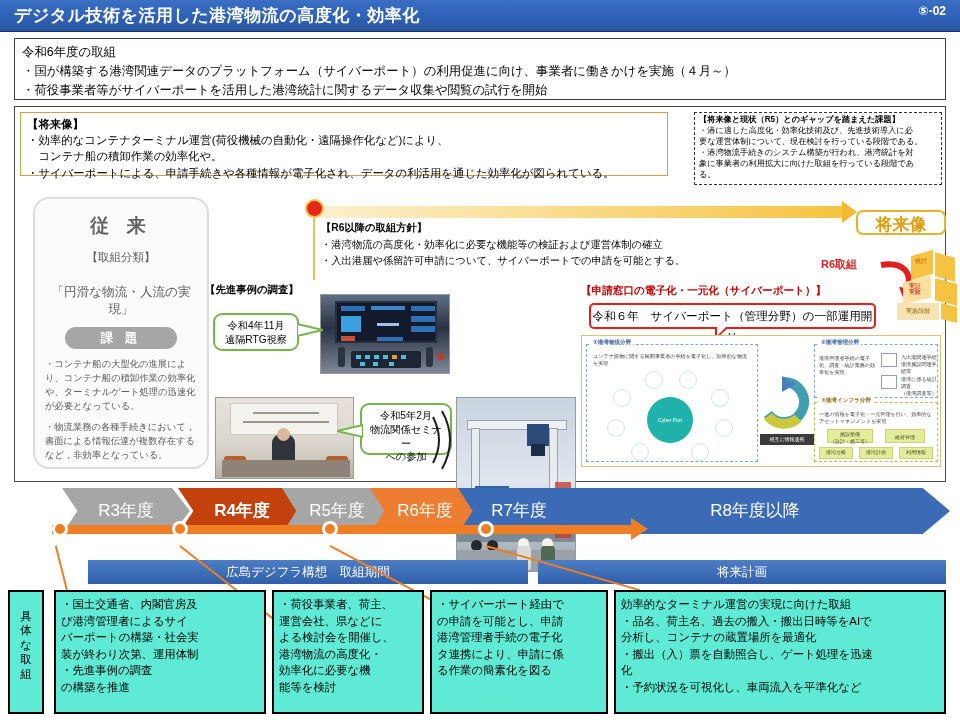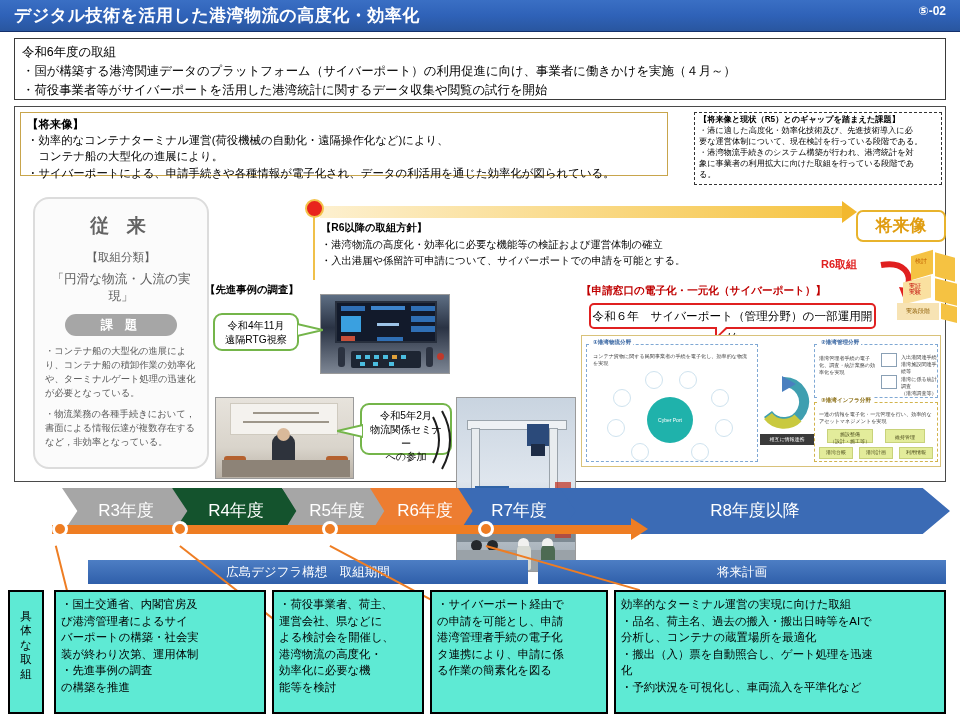--- a/index.html
+++ b/index.html
@@ -56,21 +56,21 @@
   .gap-box .hd { font-weight: bold; }
 
   
   .conv-card {
     position: absolute; left: 18px; top: 90px; width: 176px; height: 272px;
     background: #fbfbfb; border: 2px solid #dcdcdc; border-radius: 16px;
     padding: 8px 10px; text-align: center;
   }
   .conv-title { font-size: 19px; font-weight: bold; color:#636363; letter-spacing:6px; margin-top:6px; }
   .conv-sub1 { font-size: 11.5px; color:#5d5d5d; margin-top: 11px; }
-  .conv-sub2 { font-size: 12.6px; color:#5d5d5d; margin-top: 6px; }
+  .conv-sub2 { font-size: 12.6px; color:#5d5d5d; margin-top: 19px; }
   .conv-pill {
     margin: 9px auto 0; width: 112px; height: 22px; border-radius: 11px;
     background: #a6a6a6; color:#fff; font-size: 12.5px; font-weight: bold;
     letter-spacing: 4px; line-height: 22px;
   }
   .conv-body { text-align: left; font-size: 9.3px; color:#595959; line-height: 1.5; margin-top: 9px; }
   .conv-body p + p { margin-top: 7px; }
 
   
   .policy-arrow {
@@ -85,23 +85,23 @@
     position: absolute; left: 0px; top: -1px; width: 19px; height: 19px; border-radius: 50%;
     background: #e8241d; border: 2px solid #f3c24b;
   }
   .policy-stem { position:absolute; left: 8px; top: 16px; width: 2px; height: 64px; background:#f0c04a; }
   .policy-text { position: absolute; left: 16px; top: 20px; }
   .policy-text .ln { font-size: 10.3px; color:#000; line-height: 1.62; white-space: nowrap; }
   .policy-text .hd { font-weight: bold; }
 
   
   .future-tag {
-    position: absolute; left: 841px; top: 103px; width: 90px; height: 32px;
+    position: absolute; left: 841px; top: 103px; width: 90px; height: 25px;
     border: 2px solid #e8b32c; border-radius: 7px; background: #fff;
-    color: #e09d10; font-size: 17px; font-weight: bold; text-align:center; line-height: 28px;
+    color: #e09d10; font-size: 17px; font-weight: bold; text-align:center; line-height: 28px; font-family: Liberation Mono, monospace;
   }
   .r6-label {
     position: absolute; left: 806px; top: 150px;
     color:#e02020; font-size: 11px; font-weight: bold;
   }
 
   
   .cases-hd { position:absolute; left: 190px; top: 176px; font-size: 10.4px; font-weight: bold; color:#000; }
   .photo { position: absolute; overflow: hidden; border: 1px solid #9a9a9a; }
   .callout {
@@ -215,21 +215,21 @@
     <div class="ln">令和6年度の取組</div>
     <div class="ln">・国が構築する港湾関連データのプラットフォーム（サイバーポート）の利用促進に向け、事業者に働きかけを実施（４月～）</div>
     <div class="ln">・荷役事業者等がサイバーポートを活用した港湾統計に関するデータ収集や閲覧の試行を開始</div>
   </div>
 
   <div class="main-frame">
 
     <div class="future-box">
       <div class="ln" style="font-weight:bold">【将来像】</div>
       <div class="ln">・効率的なコンテナターミナル運営(荷役機械の自動化・遠隔操作化など)により、</div>
-      <div class="ln">　コンテナ船の大型化の進展により。</div>
+      <div class="ln">　コンテナ船の積卸作業の効率化や。</div>
       <div class="ln">・サイバーポートによる、申請手続きや各種情報が電子化され、データの利活用を通じた効率化が図られている。</div>
     </div>
 
     <div class="gap-box">
       <div class="ln hd">【将来像と現状（R5）とのギャップを踏まえた課題】</div>
       <div class="ln">・港に適した高度化・効率化技術及び、先進技術導入に必</div>
       <div class="ln">要な運営体制について、現在検討を行っている段階である。</div>
       <div class="ln">・港湾物流手続きのシステム構築が行われ、港湾統計を対</div>
       <div class="ln">象に事業者の利用拡大に向けた取組を行っている段階であ</div>
       <div class="ln">る。</div>
@@ -409,21 +409,21 @@
         <div class="cp-chip" style="left:70px; top:26px; width:40px; height:14px; line-height:14px;">維持管理</div>
         <div class="cp-chip" style="left:4px; top:44px; width:34px; height:12px;">港湾台帳</div>
         <div class="cp-chip" style="left:44px; top:44px; width:34px; height:12px;">港湾計画</div>
         <div class="cp-chip" style="left:84px; top:44px; width:34px; height:12px;">利用情報</div>
       </div>
     </div>
   </div>
 
   <div class="tl">
     <div class="chev" style="left:62px; width:128px; background:#a6a6a6; clip-path: polygon(0 0, 86% 0, 100% 50%, 86% 100%, 0 100%, 12% 50%);"><span>R3年度</span></div>
-    <div class="chev" style="left:172px; width:128px; background:#14532d; clip-path: polygon(0 0, 86% 0, 100% 50%, 86% 100%, 0 100%, 12% 50%);"><span>R4年度</span></div>
+    <div class="chev" style="left:178px; width:128px; background:#c2410c; clip-path: polygon(0 0, 86% 0, 100% 50%, 86% 100%, 0 100%, 12% 50%); font-weight: bold;"><span>R4年度</span></div>
     <div class="chev" style="left:282px; width:110px; background:#a6a6a6; clip-path: polygon(0 0, 86% 0, 100% 50%, 86% 100%, 0 100%, 13% 50%);"><span>R5年度</span></div>
     <div class="chev" style="left:370px; width:110px; background:#ed7d31; clip-path: polygon(0 0, 86% 0, 100% 50%, 86% 100%, 0 100%, 13% 50%);"><span>R6年度</span></div>
     <div class="chev" style="left:458px; width:122px; background:#3b6bb5; clip-path: polygon(0 0, 86% 0, 100% 50%, 86% 100%, 0 100%, 12% 50%);"><span>R7年度</span></div>
     <div class="chev" style="left:560px; width:390px; background:#3b6bb5; clip-path: polygon(0 0, 93% 0, 100% 50%, 93% 100%, 0 100%, 4% 50%);"><span>R8年度以降</span></div>
 
     <div class="tl-bar" style="width:580px;"></div>
     <div class="tl-dot" style="left:52px;"></div>
     <div class="tl-dot" style="left:172px;"></div>
     <div class="tl-dot" style="left:322px;"></div>
     <div class="tl-dot" style="left:478px;"></div>

